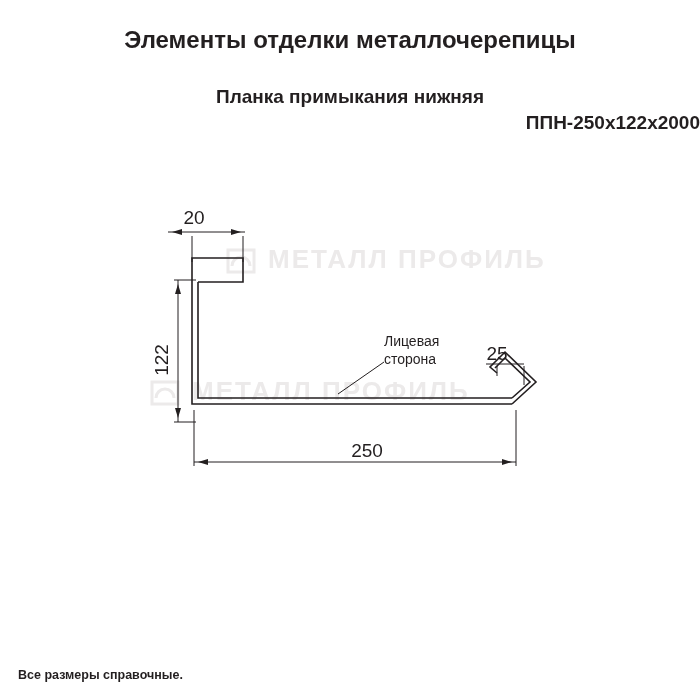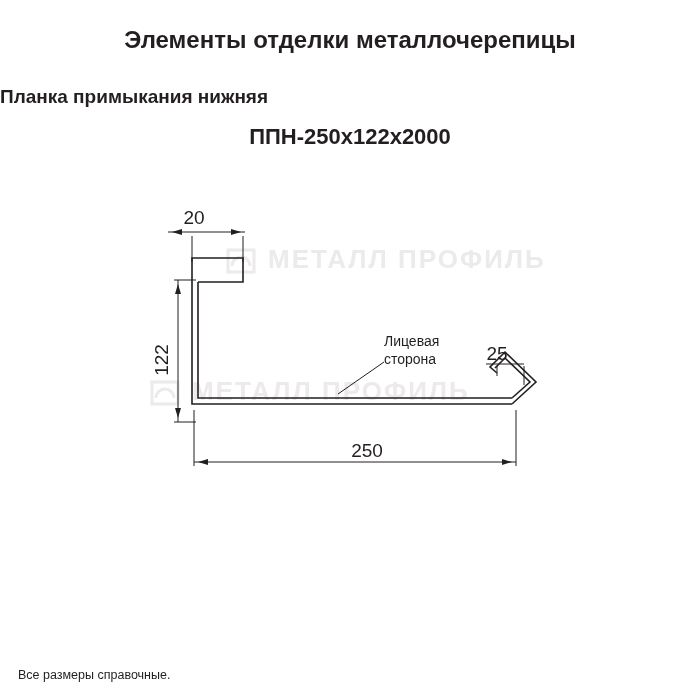--- a/index.html
+++ b/index.html
@@ -28,50 +28,51 @@
     width: 700px;
     text-align: center;
     font-size: 24px;
     font-weight: bold;
     letter-spacing: 0px;
   }
   .title-sub {
     position: absolute;
     left: 0; top: 86px;
     width: 700px;
-    text-align: left;
+    text-align: center;
     font-size: 19px;
     font-weight: bold;
   }
   .title-code {
     position: absolute;
-    left: 0; top: 124px;
+    left: 0; top: 112px;
     width: 700px;
-    text-align: center;
-    font-size: 22px;
+    text-align: right;
+    font-size: 19px;
     font-weight: bold;
   }
   .drawing {
     position: absolute;
     left: 0;
     top: 170px;
     width: 700px;
     height: 360px;
   }
   .footnotes {
     position: absolute;
     left: 18px;
     bottom: 16px;
     width: 660px;
     font-size: 12.5px;
     line-height: 17px;
     color: #231f20;
   }
   .footnotes div {
     white-space: nowrap;
+    font-weight: bold;
   }
   svg { display: block; }
   .wm-text {
     font-family: "Liberation Sans", sans-serif;
     font-weight: bold;
     font-size: 26px;
     fill: #eceaea;
     letter-spacing: 2px;
   }
   .dim-text {

